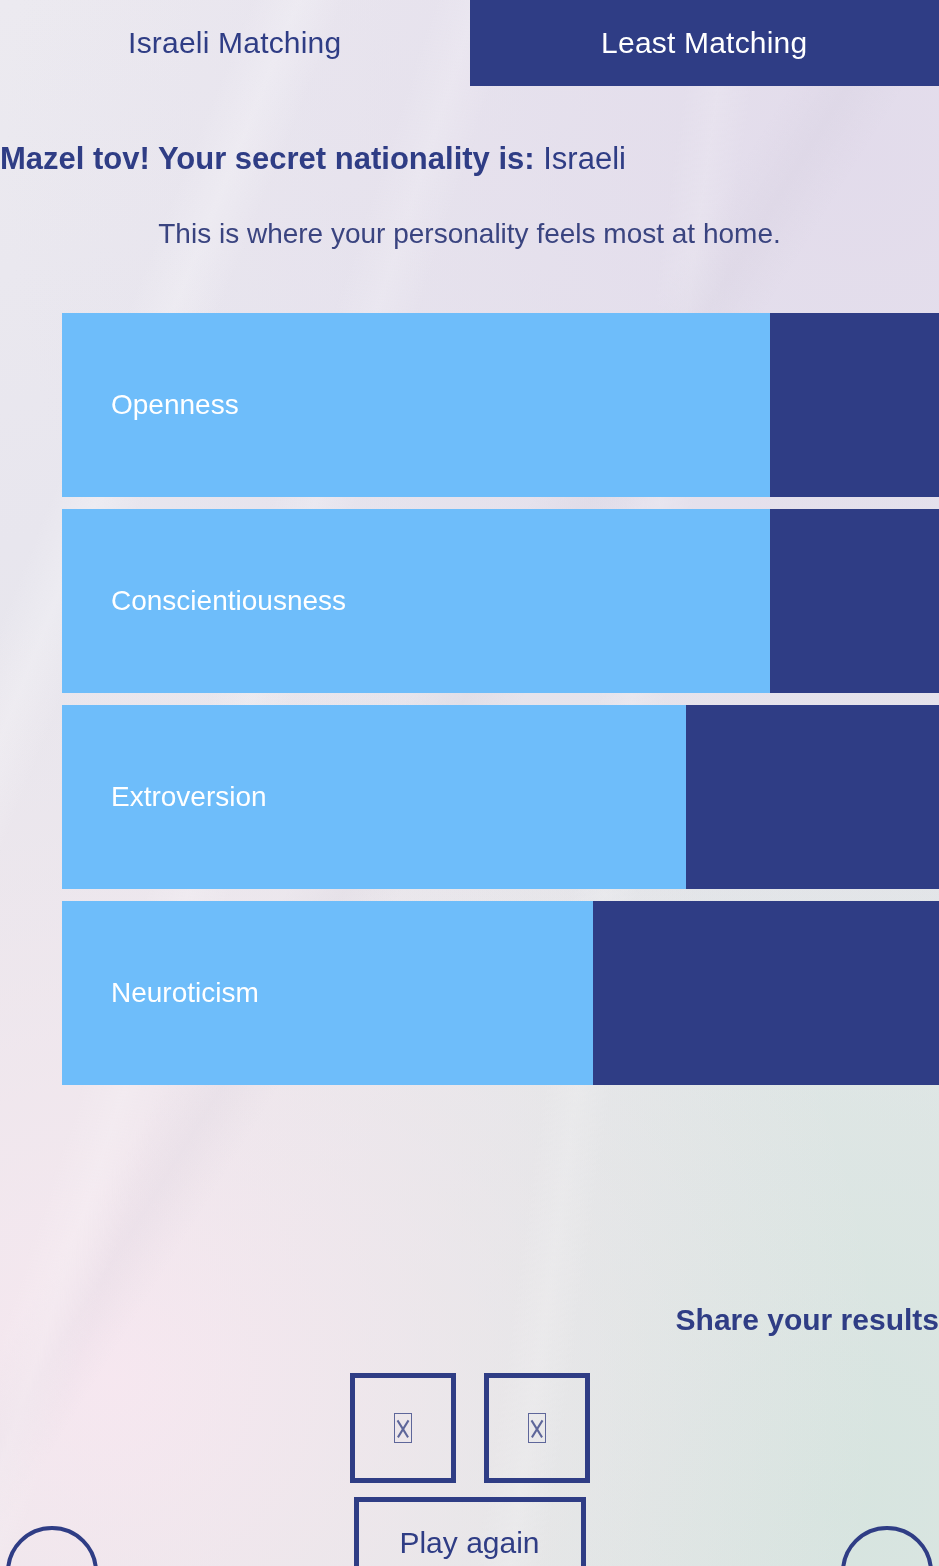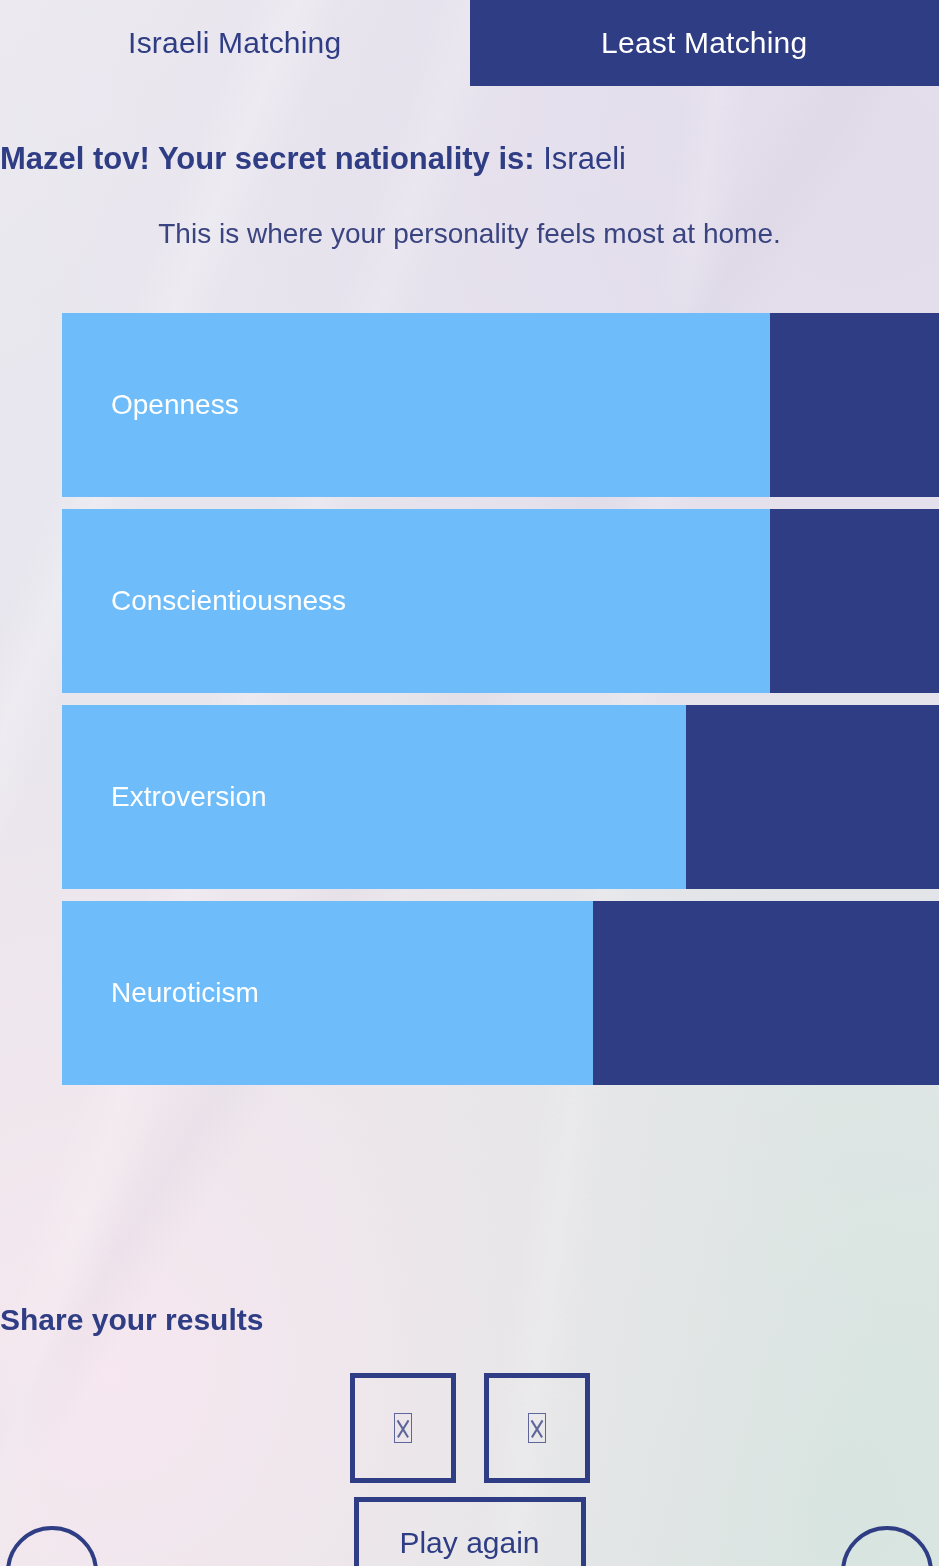--- a/index.html
+++ b/index.html
@@ -102,21 +102,21 @@
     transform: translateY(-50%);
     font-size: 28px;
     color: #ffffff;
     white-space: nowrap;
   }
 
   
   .share-title {
     position: absolute;
     top: 1303px; left: 0; width: 939px;
-    text-align: left;
+    text-align: right;
     font-size: 30px;
     font-weight: 700;
     color: #2f3d85;
   }
 
   .share-row {
     position: absolute;
     top: 1373px;
     left: 0; width: 939px;
     display: flex;

